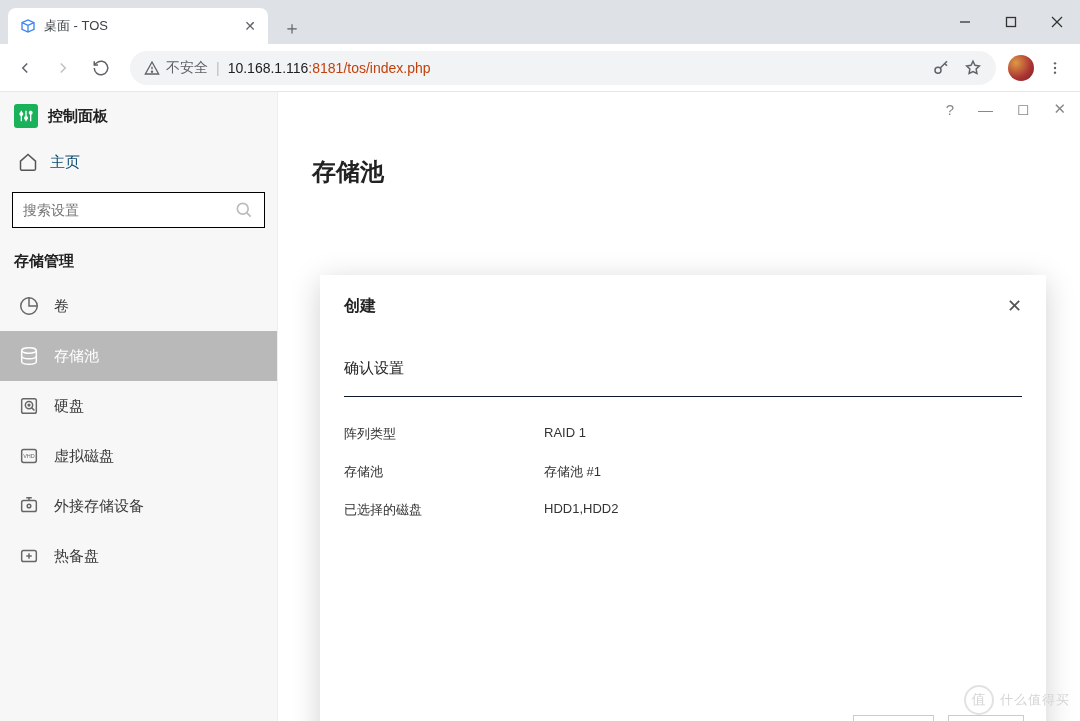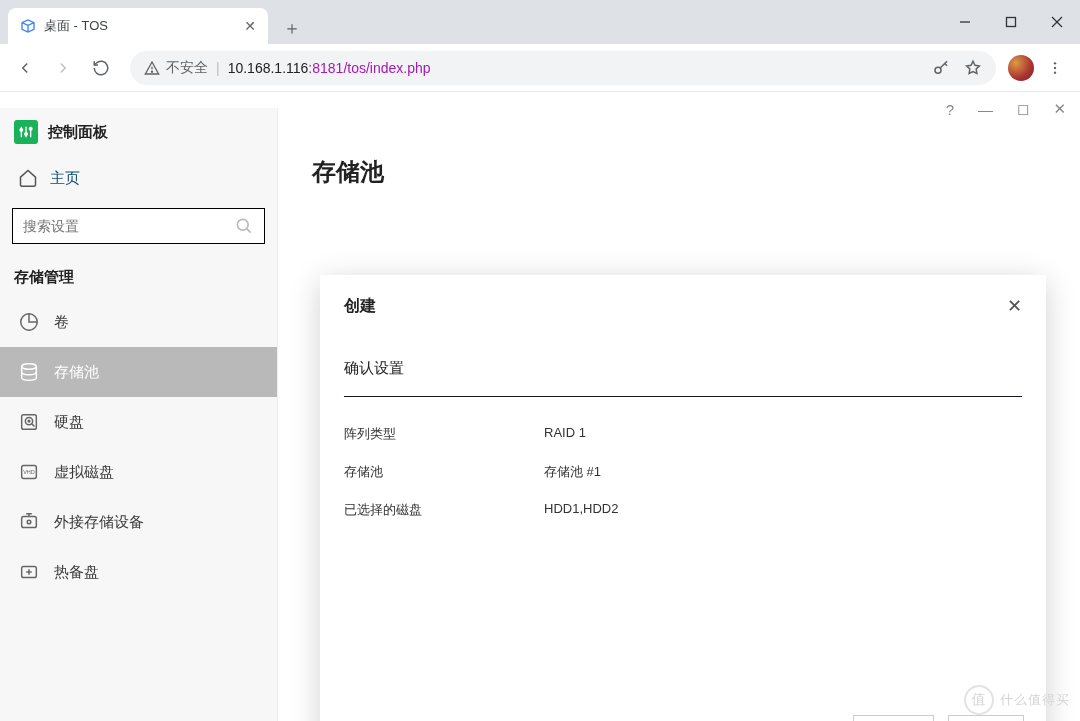--- a/index.html
+++ b/index.html
@@ -15,34 +15,34 @@
   .window-controls { margin-left: auto; display: flex; height: 44px; }
   .win-btn { width: 46px; display: flex; align-items: center; justify-content: center; color: #333; cursor: pointer; }
 
   .browser-toolbar { height: 48px; background: #fff; border-bottom: 1px solid #e8e8e8; display: flex; align-items: center; padding: 0 8px; gap: 4px; }
   .nav-btn { width: 34px; height: 34px; display: flex; align-items: center; justify-content: center; border-radius: 50%; color: #5f6368; cursor: pointer; }
   .nav-btn.disabled { color: #bdc1c6; }
   .omnibox { flex: 1; height: 34px; background: #f1f3f4; border-radius: 17px; display: flex; align-items: center; padding: 0 14px; gap: 8px; font-size: 14px; color: #5f6368; margin: 0 8px; }
   .omnibox .warn { display: flex; align-items: center; gap: 6px; white-space: nowrap; }
   .omnibox .sep { color: #bdbdbd; }
   .omnibox .url { color: #202124; }
-  .omnibox .url .host-dim { color: #a21caf; }
+  .omnibox .url .host-dim { color: #c2410c; }
   .omnibox-right { margin-left: auto; display: flex; align-items: center; gap: 14px; color: #5f6368; }
   .avatar { width: 26px; height: 26px; border-radius: 50%; background: radial-gradient(circle at 30% 30%, #d94, #a33 60%, #722); }
   .kebab { width: 34px; display:flex; align-items:center; justify-content:center; color:#5f6368; cursor:pointer; }
 
   
   .content { position: absolute; top: 92px; left: 0; right: 0; bottom: 0; background: #fff; }
 
   
   .app-winbar { position: absolute; top: 8px; right: 14px; display: flex; gap: 24px; color: #888; align-items: center; }
   .app-winbar span { cursor: pointer; font-size: 15px; }
 
   
-  .sidebar { position: absolute; left: 0; top: 16px; width: 278px; bottom: 0; background: #f7f7f7; border-right: 1px solid #eee; }
+  .sidebar { position: absolute; left: 0; top: 0; width: 278px; bottom: 0; background: #f7f7f7; border-right: 1px solid #eee; }
   .panel-header { display: flex; align-items: center; gap: 10px; padding: 12px 14px 14px; }
   .panel-header .logo { width: 24px; height: 24px; background: #19b159; border-radius: 3px; display:flex; align-items:center; justify-content:center; }
   .panel-header .logo svg { width:16px; height:16px; }
   .panel-header .title { font-size: 15px; font-weight: 600; color: #222; }
 
   .home-row { display:flex; align-items:center; gap:12px; padding: 10px 18px; color:#0c4a6e; font-size:15px; cursor:pointer; }
   .home-row svg { width:20px; height:20px; stroke:#555; }
 
   .search-wrap { padding: 10px 12px 2px; }
   .search-box { width:100%; height:36px; border:1px solid #000000; background:#fff; display:flex; align-items:center; padding: 0 10px; }

